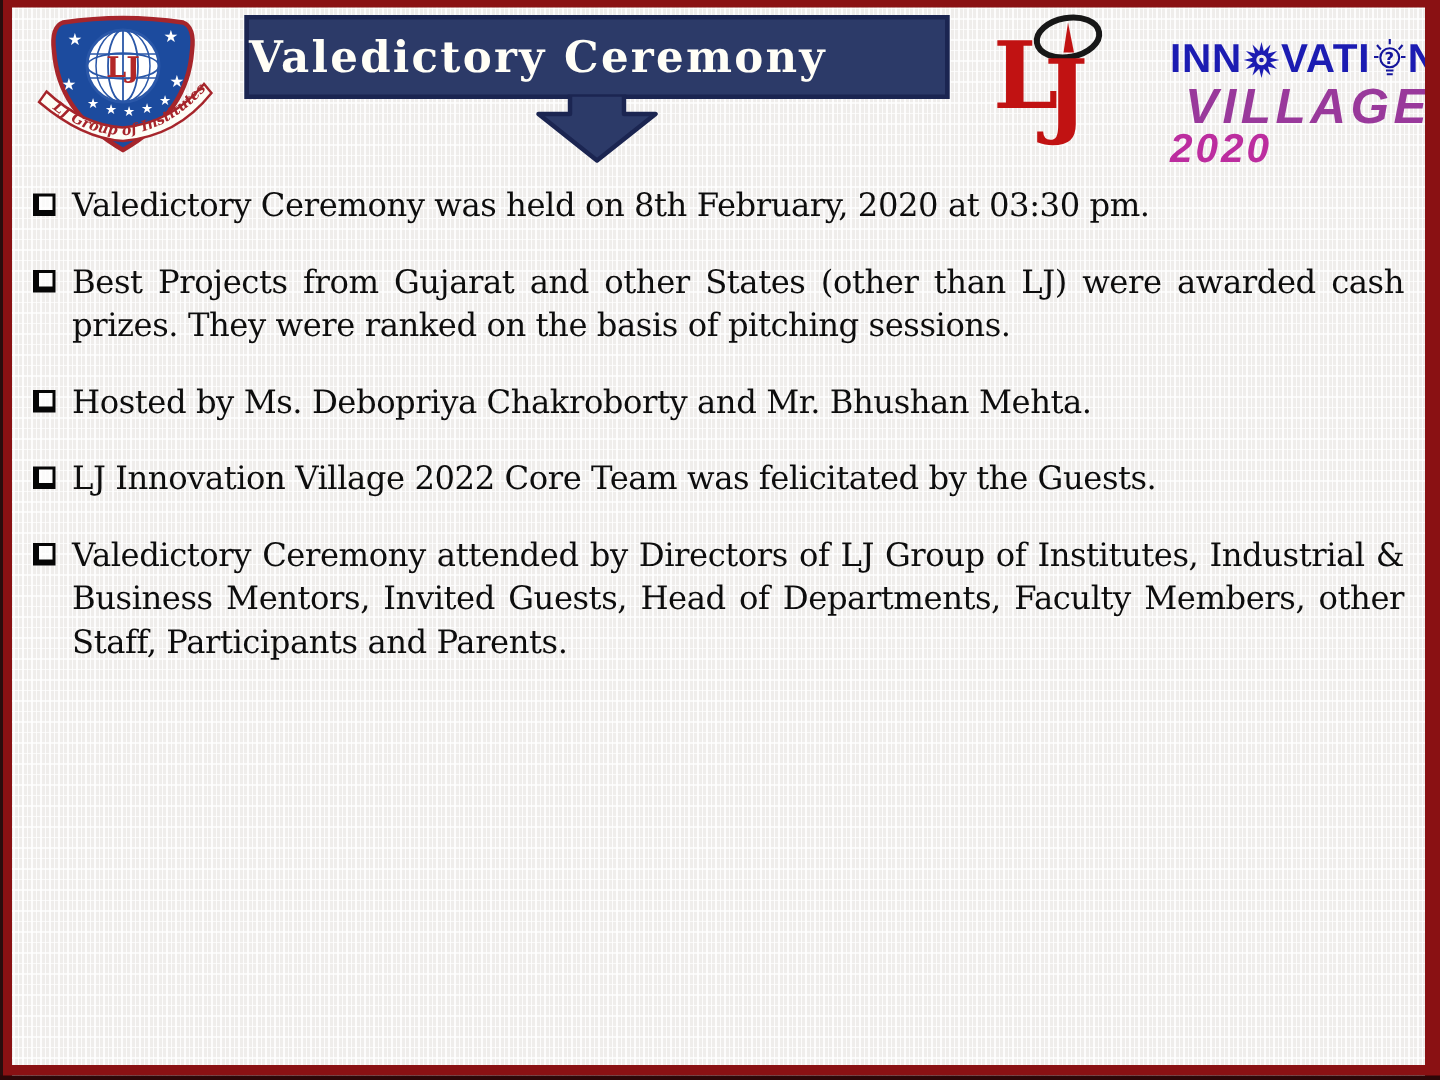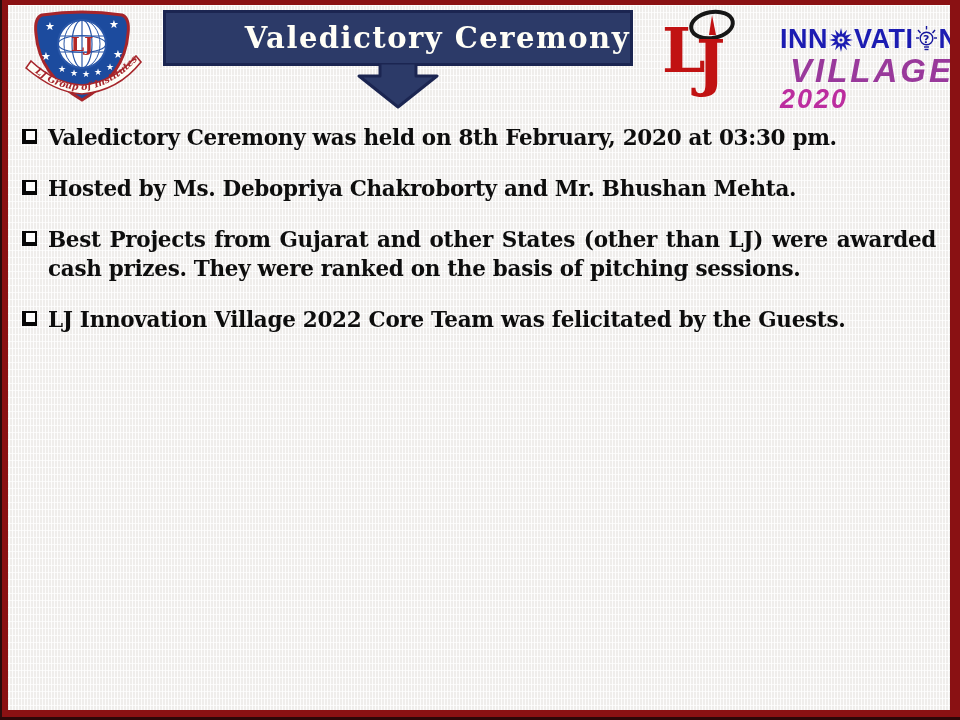--- a/index.html
+++ b/index.html
@@ -17,21 +17,21 @@
   .b-left-dark{position:absolute;top:0;left:0;bottom:0;width:2px;background:#2a0d0d;z-index:6;}
   .b-left{position:absolute;top:0;left:2px;bottom:0;width:6px;background:#8a1113;z-index:5;}
   .b-bottom{position:absolute;left:0;right:0;bottom:3px;height:7px;background:#8a1113;z-index:5;}
   .b-bottom-dark{position:absolute;left:0;right:0;bottom:0;height:3px;background:#2d0708;z-index:6;}
 
   
   .shield-logo{position:absolute;left:16px;top:6px;width:132px;height:102px;}
   .title-banner{
     position:absolute;left:163px;top:10px;width:470px;height:56px;
     background:#2c3a68;border:3px solid #1b2551;box-sizing:border-box;
-    display:flex;align-items:center;justify-content:flex-end;
+    display:flex;align-items:center;justify-content:flex-start;
   }
   .title-banner span{
     color:#fffef6;font-weight:bold;font-size:29px;letter-spacing:1.5px;
     font-family:"DejaVu Serif", serif;
   }
   .down-arrow{position:absolute;left:356px;top:63px;width:84px;height:46px;}
 
   .iv-logo{position:absolute;left:660px;top:8px;width:290px;height:98px;}
   .iv-lj{position:absolute;left:0;top:0;width:80px;height:98px;}
   .iv-text{position:absolute;left:80px;top:16px;width:238px;padding-left:40px;}
@@ -46,21 +46,21 @@
 
   
   .content{position:absolute;left:22px;top:123px;width:914px;}
   .bullet-item{display:flex;align-items:flex-start;margin-bottom:22px;}
   .bullet-box{
     width:15px;height:15px;box-sizing:border-box;flex-shrink:0;
     border:2.5px solid #060606;border-left-width:4px;border-bottom-width:4px;
     margin:6px 11px 0 0;background:rgba(255,255,255,.7);
   }
   .bullet-item p{
-    margin:0;flex:1;color:#0d0d0d;font-weight:bold;
+    margin:0;flex:1;color:#0d0d0d;font-weight:normal;
     font-size:21.5px;line-height:29px;letter-spacing:-0.3px;
     text-align:justify;text-align-last:left;
   }
 </style>
 </head>
 <body>
 
 <div class="slide">
 
   <div class="b-top"></div>
@@ -147,25 +147,29 @@
     </div>
   </div>
 
   <div class="content">
     <div class="bullet-item">
       <span class="bullet-box"></span>
       <p>Valedictory Ceremony was held on 8th February, 2020 at 03:30 pm.</p>
     </div>
     <div class="bullet-item">
       <span class="bullet-box"></span>
+      <p>Best Projects from Gujarat and other States (other than LJ) were awarded cash prizes. They were ranked on the basis of pitching sessions.</p>
+    </div>
+    <div class="bullet-item">
+      <span class="bullet-box"></span>
       <p>Hosted by Ms. Debopriya Chakroborty and Mr. Bhushan Mehta.</p>
     </div>
     <div class="bullet-item">
       <span class="bullet-box"></span>
-      <p>Best Projects from Gujarat and other States (other than LJ) were awarded cash prizes. They were ranked on the basis of pitching sessions.</p>
+      <p>LJ Innovation Village 2022 Core Team was  felicitated by the Guests.</p>
     </div>
     <div class="bullet-item">
       <span class="bullet-box"></span>
-      <p>LJ Innovation Village 2022 Core Team was  felicitated by the Guests.</p>
+      <p>Valedictory Ceremony attended by Directors of LJ Group of Institutes, Industrial &amp; Business Mentors, Invited Guests, Head of Departments, Faculty Members, other Staff, Participants and Parents.</p>
     </div>
   </div>
 
 </div>
 
 </body></html>

